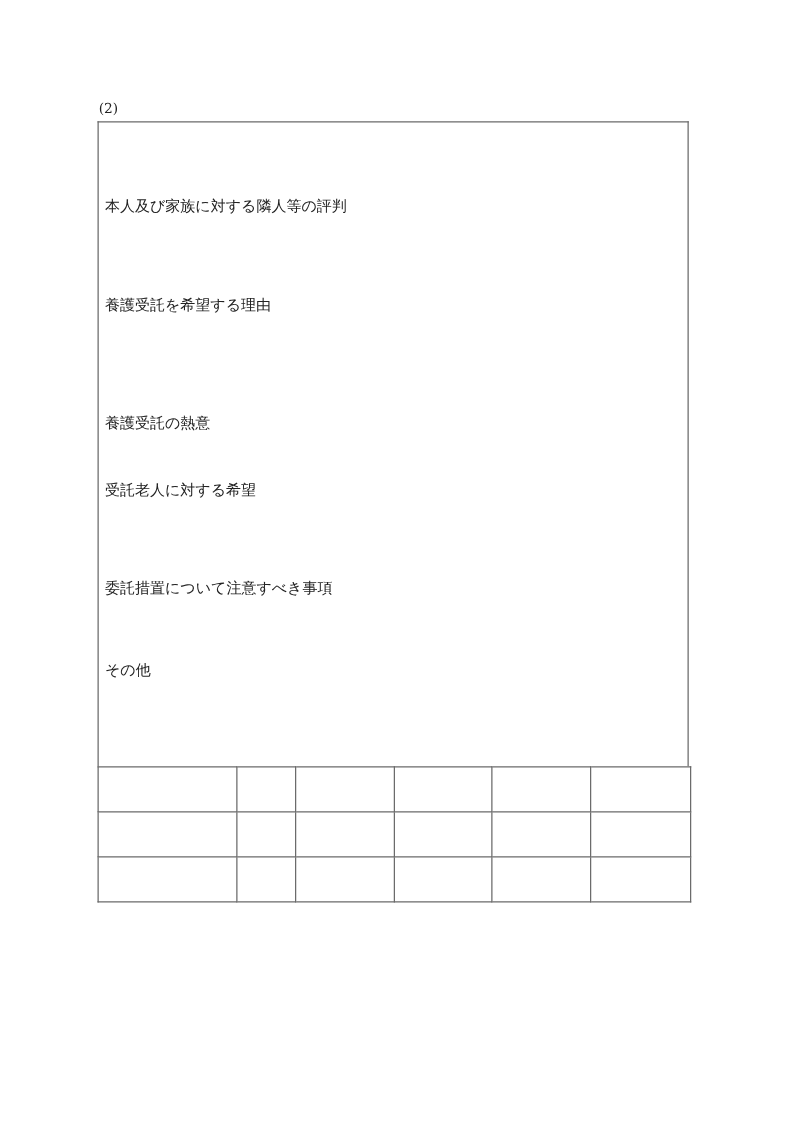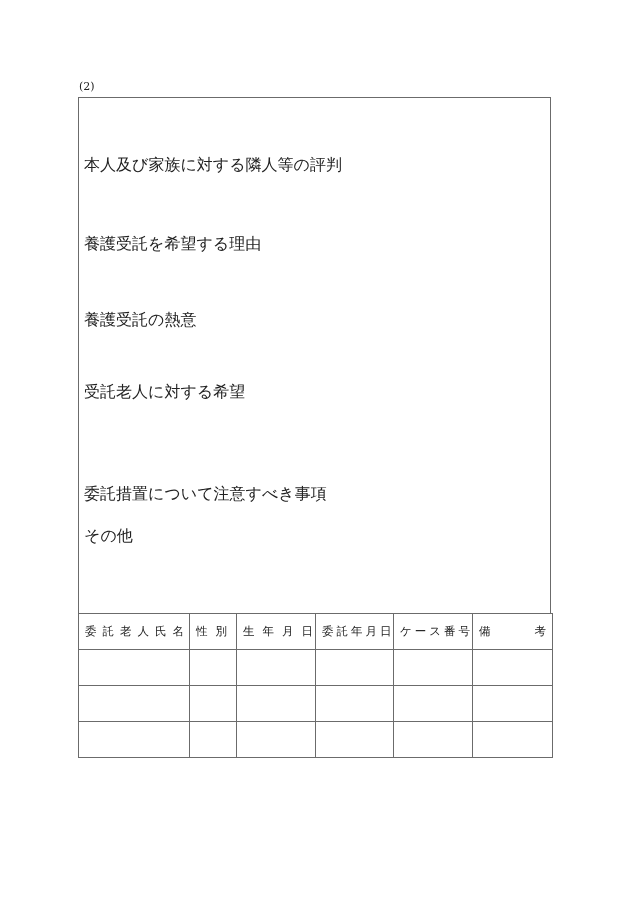--- a/index.html
+++ b/index.html
@@ -28,21 +28,21 @@
       top: 97px;
       width: 473px;
       height: 516px;
       border: 1px solid #6b6b6b;
       border-bottom: none;
       box-sizing: border-box;
     }
     .field-label {
       position: absolute;
       left: 84px;
-      font-size: 16px;
+      font-size: 12px;
       line-height: 14px;
       white-space: nowrap;
     }
     table.registry {
       position: absolute;
       left: 78px;
       top: 613px;
       border-collapse: collapse;
       table-layout: fixed;
       width: 474px;
@@ -72,48 +72,35 @@
   </style>
 </head>
 <body>
 
 <div class="section-number">(2)</div>
 
 <div class="form-box"></div>
 
 <div class="field-label" style="top:158px;">本人及び家族に対する隣人等の評判</div>
 <div class="field-label" style="top:237px;">養護受託を希望する理由</div>
-<div class="field-label" style="top:314px;font-family:Liberation Mono, monospace;">養護受託の熱意</div>
+<div class="field-label" style="top:331px;">養護受託の熱意</div>
 <div class="field-label" style="top:385px;">受託老人に対する希望</div>
-<div class="field-label" style="top:487px;">委託措置について注意すべき事項</div>
+<div class="field-label" style="top:463px;">委託措置について注意すべき事項</div>
 <div class="field-label" style="top:529px;">その他</div>
 
 <table class="registry">
   <colgroup>
     <col style="width:111px">
     <col style="width:47px">
     <col style="width:79px">
     <col style="width:78px">
     <col style="width:79px">
     <col style="width:80px">
   </colgroup>
   <tbody>
-      <tr>
-    <th><span class="sp-wide">委託老人氏名</span></th>
-    <th><span class="sp-mid">性別</span></th>
-    <th><span class="sp-mid">生年月日</span></th>
-    <th><span class="sp-tight">委託年月日</span></th>
-    <th><span class="sp-tight">ケース番号</span></th>
-    <th>
-      <div class="spread">
-        <span>備</span>
-        <span>考</span>
-      </div>
-    </th>
-  </tr>
   <tr>
     <td></td>
     <td></td>
     <td></td>
     <td></td>
     <td></td>
     <td></td>
   </tr>
   <tr>
     <td></td>

